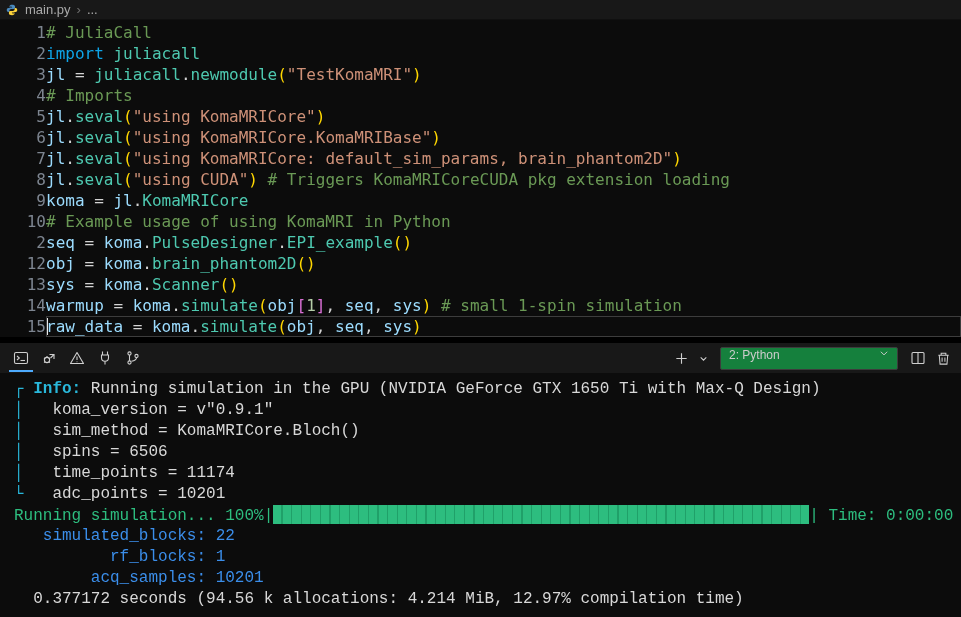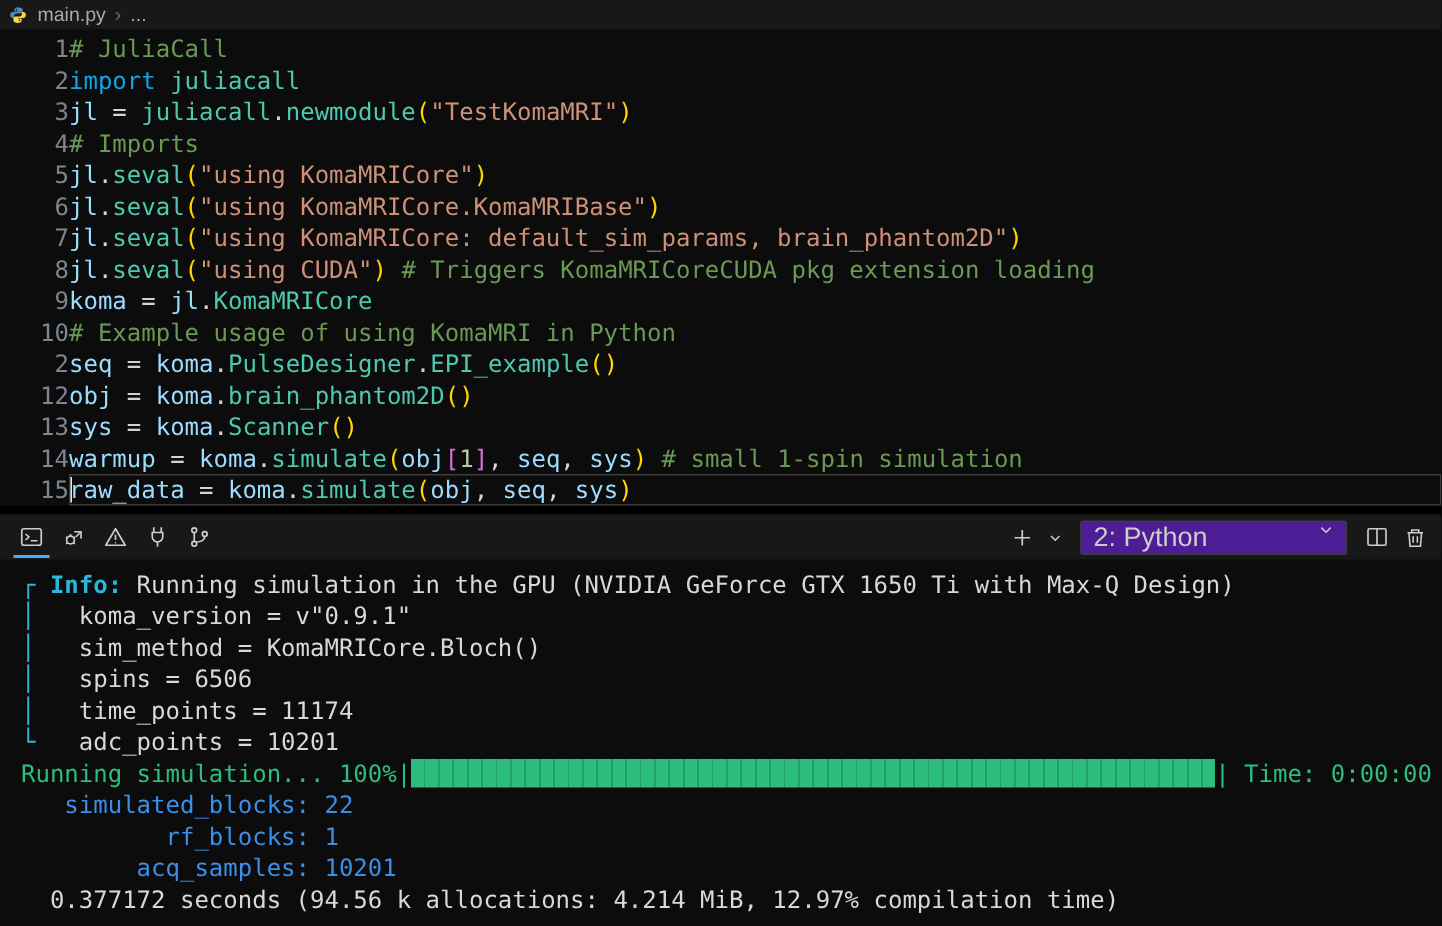--- a/index.html
+++ b/index.html
@@ -26,26 +26,26 @@
   .panel-gap{height:6px;background:#000;}
   .panel-toolbar{height:30px;background:#181818;display:flex;align-items:center;
                  justify-content:space-between;padding:0 8px 0 10px;}
   .panel-tabs{display:flex;align-items:center;gap:6px;}
   .ptab{width:16px;height:24px;display:flex;align-items:center;justify-content:center;
         position:relative;cursor:pointer;padding:0 3px;}
   .ptab.active::after{content:"";position:absolute;left:-1px;right:-1px;bottom:-2px;
         height:2px;background:#4daafc;}
   .panel-actions{display:flex;align-items:center;gap:6px;}
   .icon-btn{display:flex;align-items:center;justify-content:center;height:22px;padding:0 2px;cursor:pointer;}
-  .term-picker{width:160px;height:21px;background:#4c1d95;border:1px solid #3c3c3c;
+  .term-picker{width:160px;height:21px;background:#15803d;border:1px solid #3c3c3c;
                border-radius:2px;display:flex;align-items:flex-start;justify-content:space-between;
-               padding:0 8px;font-family:"Liberation Sans",sans-serif;font-size:18px;
+               padding:0 8px;font-family:"Liberation Sans",sans-serif;font-size:12px;
                color:#cccccc;cursor:pointer;margin:0 4px;}
   
-  .terminal{padding:6px 0 0 14px;}
+  .terminal{padding:6px 0 0 14px;font-family:Liberation Mono, monospace;}
   .term-line{height:21px;line-height:21px;font-size:16px;white-space:pre;}
   .tk-cyan{color:#29b8db}.tk-cyanb{color:#29b8db;font-weight:bold}
   .tk-white{color:#d8d8d8}.tk-green{color:#2dbd7f}.tk-blue{color:#3b8eea}
   .bar{display:inline-block;width:536px;height:19px;vertical-align:-4px;
        background:repeating-linear-gradient(90deg,#2dbd7f 0px,#2dbd7f 8.4px,#20a069 8.4px,#20a069 9.6px);}
   svg{display:block;}
 </style>
 </head>
 <body>
 

